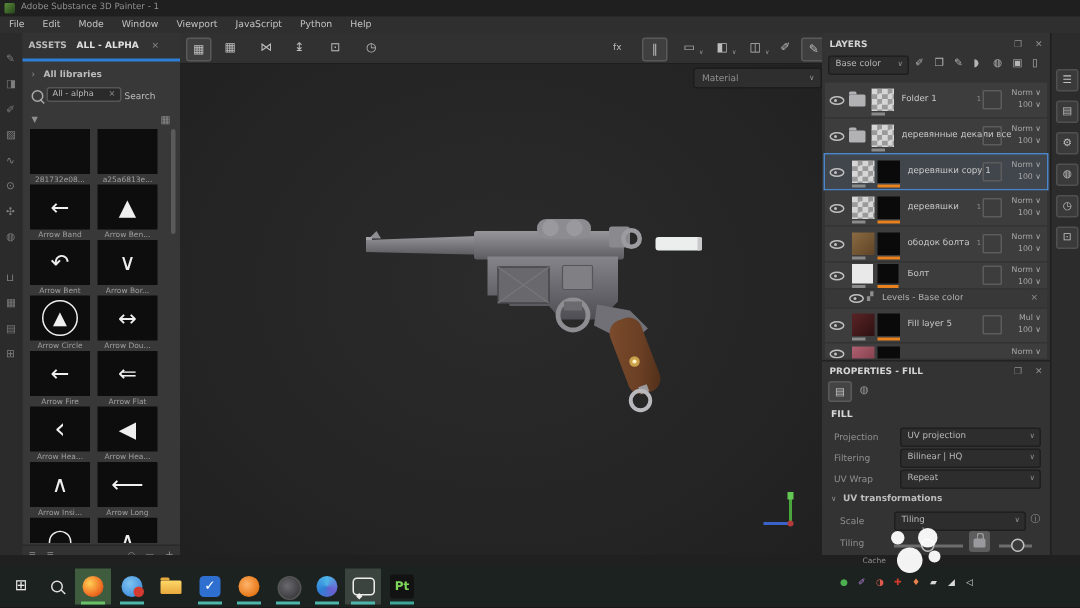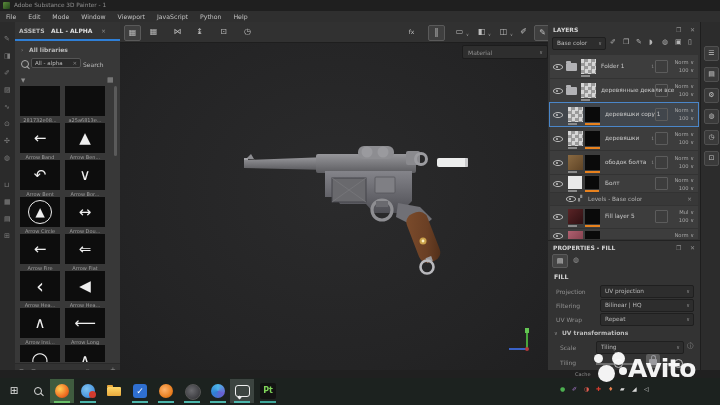--- a/index.html
+++ b/index.html
@@ -514,16 +514,15 @@
     <span class="trayico" style="left:632px;color:#d8d8d8;">◢</span>
     <span class="trayico" style="left:644px;color:#d8d8d8;">◁</span>
 
   </div>
 
   <div id="watermark" class="abs">
     <span class="wdot" style="left:6px;top:8px;width:9px;height:9px;"></span>
     <span class="wdot" style="left:10px;top:19px;width:17px;height:17px;"></span>
     <span class="wdot" style="left:24px;top:6px;width:13px;height:13px;"></span>
     <span class="wdot" style="left:31px;top:21px;width:8px;height:8px;"></span>
-    <span id="avito-text">Avito</span>
   </div>
 
 </div>
 
 </body></html>

